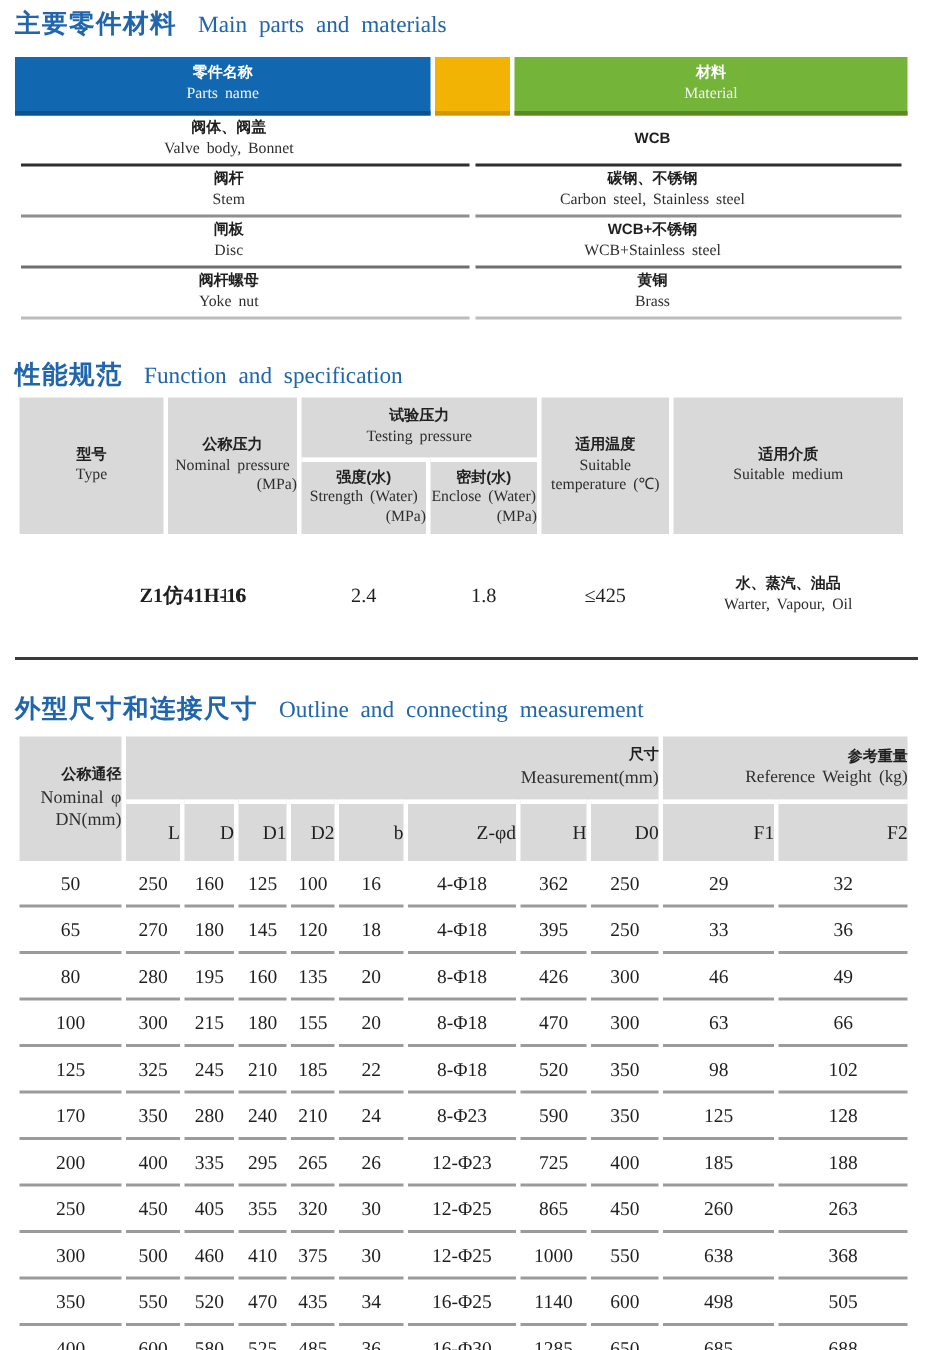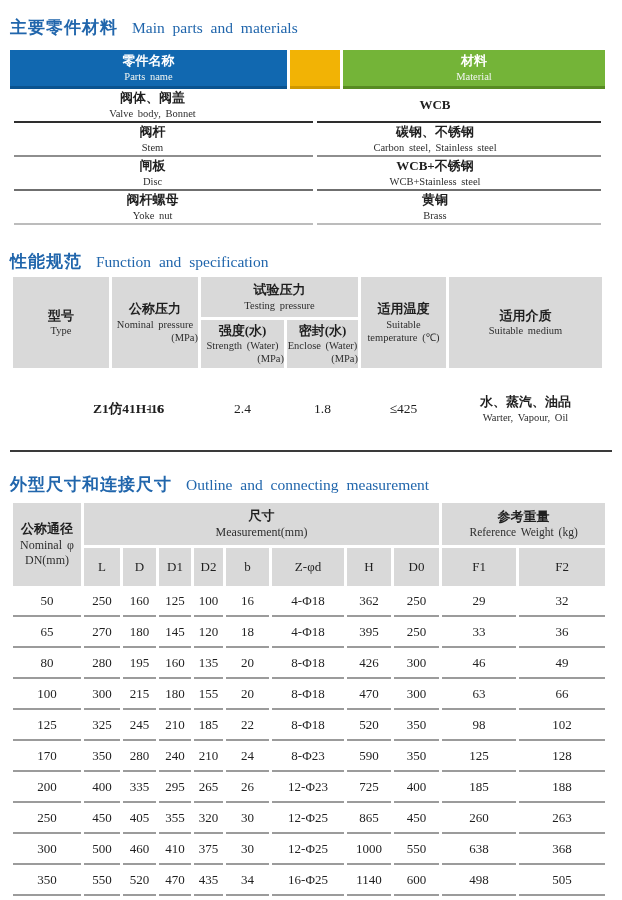--- a/index.html
+++ b/index.html
@@ -13,26 +13,26 @@
   
   .sec-title{display:flex;align-items:baseline;gap:14px;}
   .sec-title .zh-t{
     font-family:"DejaVu Sans", sans-serif;font-weight:bold;
     font-size:17px;color:var(--c-title,#2166ac);letter-spacing:1px;
   }
   .sec-title .en-t{
     font-family:"Liberation Serif", serif;font-size:15.5px;
     color:var(--c-title,#2166ac);word-spacing:4px;
   }
-  #title1{padding-top:16px;}
+  #title1{padding-top:4px;}
   #title2{padding-top:25px;}
   #title3{padding-top:21px;}
 
   
-  .zh{font-family:Liberation Serif, serif;font-weight:bold;font-size:13px;line-height:1.25;}
+  .zh{font-family:Liberation Sans, sans-serif;font-weight:bold;font-size:10px;line-height:1.25;}
   .en{font-family:"Liberation Serif", serif;font-size:10.5px;line-height:1.25;color:#2e2e2e;word-spacing:2px;}
 
   
   .mat-header{display:flex;margin-top:11px;height:39px;}
   .mat-header .blk{display:flex;flex-direction:column;justify-content:center;text-align:center;color:#fff;}
   .mat-header .blk .zh{color:#fff;}
   .mat-header .blk .en{color:#f2f6f2;font-size:10.5px;}
   .blk-blue{width:277px;background:var(--c-blue,#1168b0);border-bottom:3px solid #0a5390;}
   .blk-yellow{width:50px;background:var(--c-yellow,#f2b305);border-bottom:3px solid #cf9800;margin-left:3px;}
   .blk-green{width:262px;background:var(--c-green,#74b438);border-bottom:3px solid #578b22;margin-left:3px;}
@@ -52,21 +52,21 @@
   #t2 th{background:var(--c-gray,#d9d9d9);font-weight:normal;text-align:center;vertical-align:middle;padding:2px 0;}
   #t2 .sub th{border-top:3px solid #fff;}
   #t2 tr.h1 th{height:36px;}
   #t2 tr.sub th{height:44px;}
   #t2 td{height:80px;text-align:center;vertical-align:middle;font-size:13.5px;}
   #t2 td.type-cell{padding-left:80px;white-space:nowrap;font-weight:bold;}
   #t2 .unit{font-family:"Liberation Serif", serif;font-size:10.5px;text-align:right;}
 
   
   #t3{border-collapse:separate;border-spacing:3px 0;table-layout:fixed;width:598px;margin-top:7px;}
-  #t3 th{background:var(--c-gray,#d9d9d9);font-weight:normal;text-align:center;vertical-align:middle;padding:1px 0;}
+  #t3 th{background:var(--c-gray,#d9d9d9);font-weight:normal;text-align:right;vertical-align:middle;padding:1px 0;}
   #t3 tr.h1 th{height:40px;}
   #t3 tr.sub th{height:36px;border-top:3px solid #fff;}
   #t3 th.dn-head{border-top:none;}
   #t3 .colhead{font-family:"Liberation Serif", serif;font-size:13px;}
   #t3 td{height:27px;text-align:center;vertical-align:middle;font-size:13px;border-bottom:2px solid #9b9b9b;white-space:nowrap;}
 </style>
 </head>
 <body>
 
 <div class="page">

